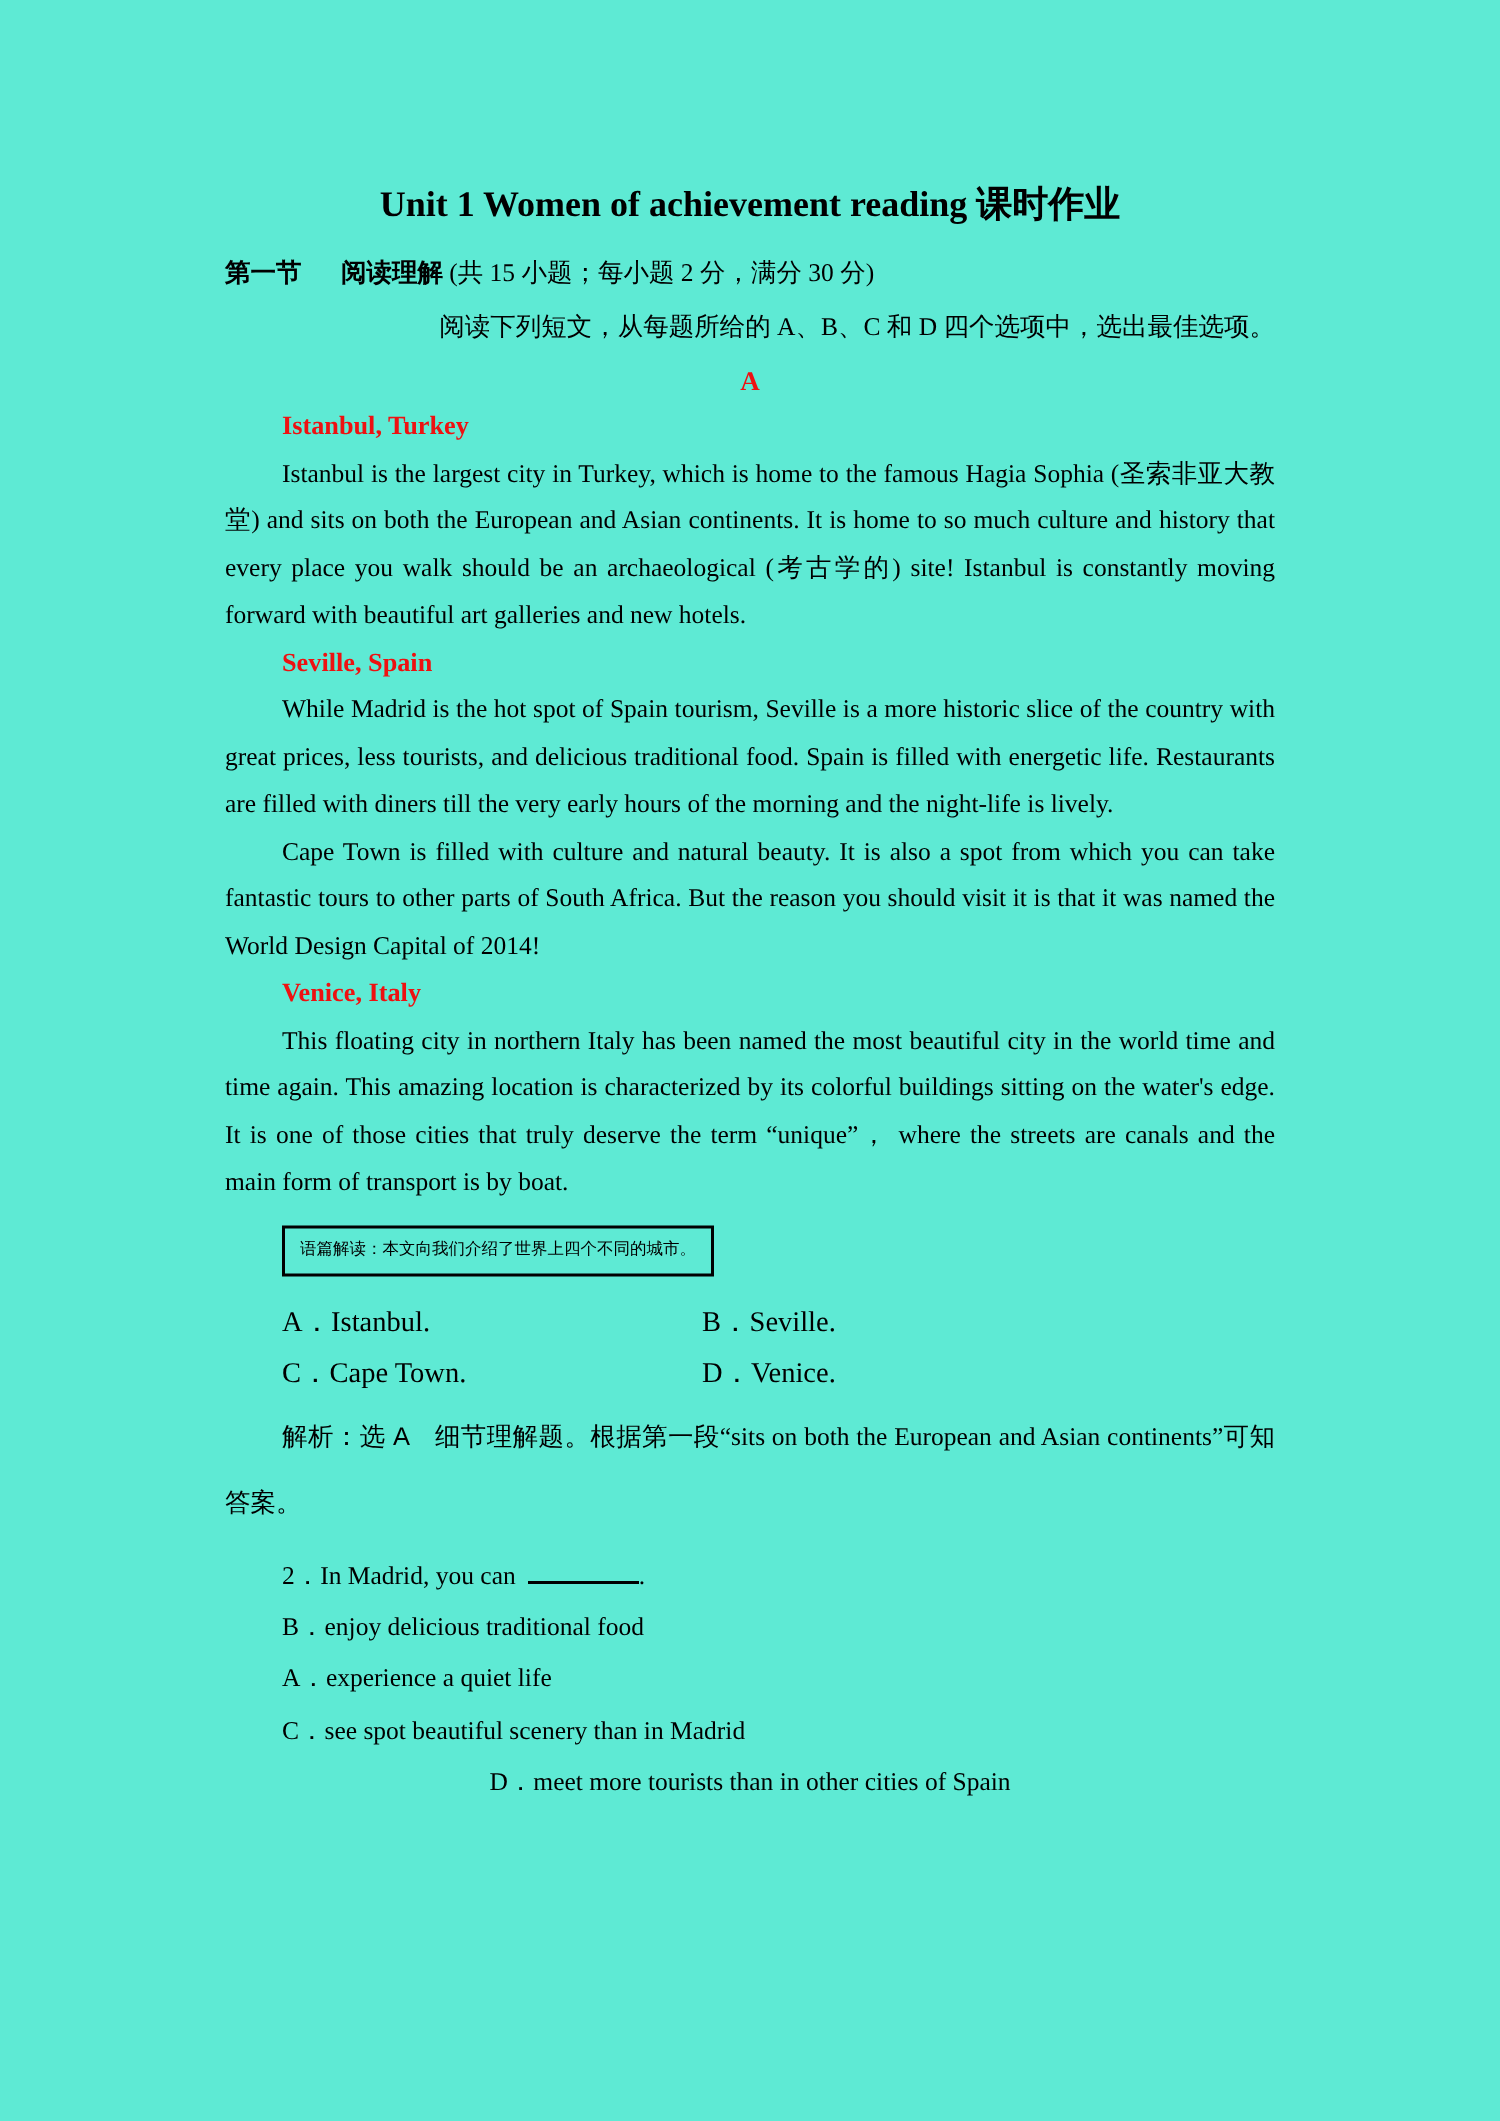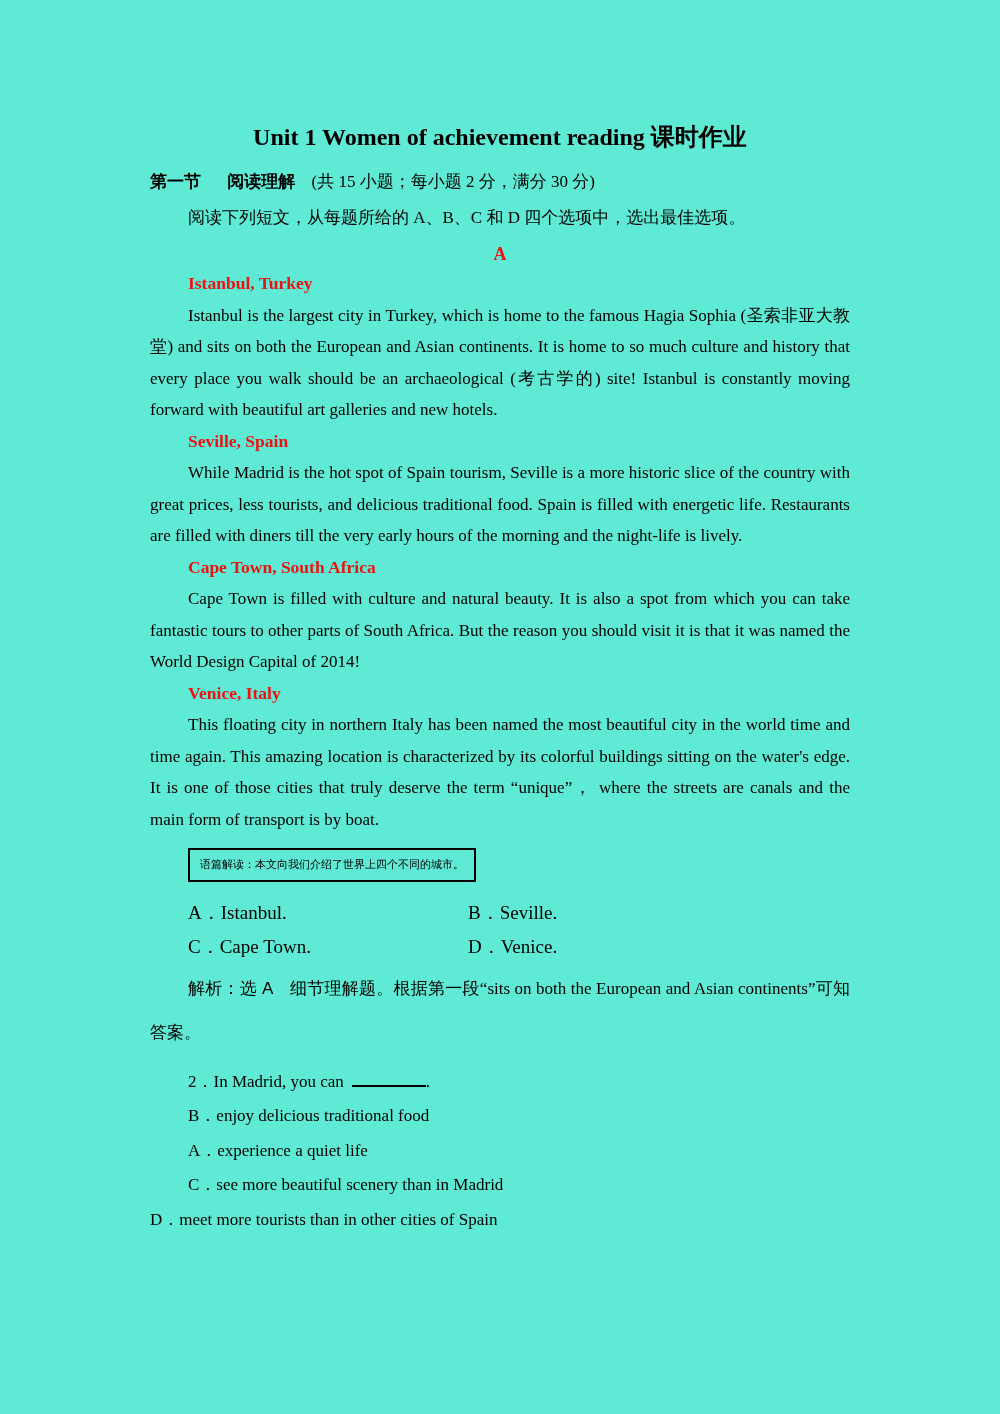--- a/index.html
+++ b/index.html
@@ -23,26 +23,27 @@
     line-height:34px;
     font-weight:bold;
   }
   .section-line {
     margin:0;
     font-size:17px;
     line-height:24px;
   }
   .section-line .sec-label { font-weight:bold; }
   .section-line .sec-name  { font-weight:bold; margin-left:22px; }
-  .section-line .sec-score { margin-left:12px; }
+  .section-line .sec-score { }
   .instructions {
     margin:12px 0 0 0;
     font-size:17px;
     line-height:24px;
     text-indent:38px;
+    text-align:right;
   }
   .passage-label {
     margin:10px 0 0 0;
     text-align:center;
     color:#ee1111;
     font-weight:bold;
     font-size:18px;
     line-height:28px;
   }
   .passages { font-size:17px; line-height:31.5px; }
@@ -96,21 +97,21 @@
     margin-left:8px;
     border-bottom:2px solid #000000;
     vertical-align:baseline;
   }
   .opt-line {
     margin:0;
     padding-left:38px;
     font-size:17px;
     line-height:34.5px;
   }
-  .opt-line.no-indent { padding-left:0; }
+  .opt-line.no-indent { padding-left:0;text-align:center; }
 </style>
 </head>
 <body>
 
 <div class="page">
   <div class="content">
 
     <h1 class="doc-title">Unit 1 Women of achievement reading 课时作业</h1>
 
     <p class="section-line">
@@ -123,21 +124,20 @@
 
     <p class="passage-label">A</p>
 
     <div class="passages">
       <p class="city-heading">Istanbul, Turkey</p>
       <p class="passage-text">Istanbul is the largest city in Turkey, which is home to the famous Hagia Sophia (圣索非亚大教堂) and sits on both the European and Asian continents. It is home to so much culture and history that every place you walk should be an archaeological (考古学的) site! Istanbul is constantly moving forward with beautiful art galleries and new hotels.</p>
 
       <p class="city-heading">Seville, Spain</p>
       <p class="passage-text">While Madrid is the hot spot of Spain tourism, Seville is a more historic slice of the country with great prices, less tourists, and delicious traditional food. Spain is filled with energetic life. Restaurants are filled with diners till the very early hours of the morning and the night-life is lively.</p>
 
-      <p class="city-heading">Cape Town, South Africa</p>
       <p class="passage-text">Cape Town is filled with culture and natural beauty. It is also a spot from which you can take fantastic tours to other parts of South Africa. But the reason you should visit it is that it was named the World Design Capital of 2014!</p>
 
       <p class="city-heading">Venice, Italy</p>
       <p class="passage-text">This floating city in northern Italy has been named the most beautiful city in the world time and time again. This amazing location is characterized by its colorful buildings sitting on the water's edge. It is one of those cities that truly deserve the term “unique”， where the streets are canals and the main form of transport is by boat.</p>
     </div>
 
     <div class="summary-wrap">
       <span class="summary-box">语篇解读：本文向我们介绍了世界上四个不同的城市。</span>
     </div>
 
@@ -154,17 +154,17 @@
     <p class="analysis">
       <span class="cn-sans">解析：选 A　细节理解题。根据第一段</span><span>“sits on both the European and Asian continents”</span><span class="cn-sans">可知答案。</span>
     </p>
 
     <p class="stem">
       <span>2．</span><span>In Madrid, you can</span><span class="blank"></span><span>.</span>
     </p>
 
     <p class="opt-line"><span>B．</span><span>enjoy delicious traditional food</span></p>
     <p class="opt-line"><span>A．</span><span>experience a quiet life</span></p>
-    <p class="opt-line"><span>C．</span><span>see more beautiful scenery than in Madrid</span></p>
+    <p class="opt-line"><span>C．</span><span>see spot beautiful scenery than in Madrid</span></p>
     <p class="opt-line no-indent"><span>D．</span><span>meet more tourists than in other cities of Spain</span></p>
 
   </div>
 </div>
 
 </body></html>

